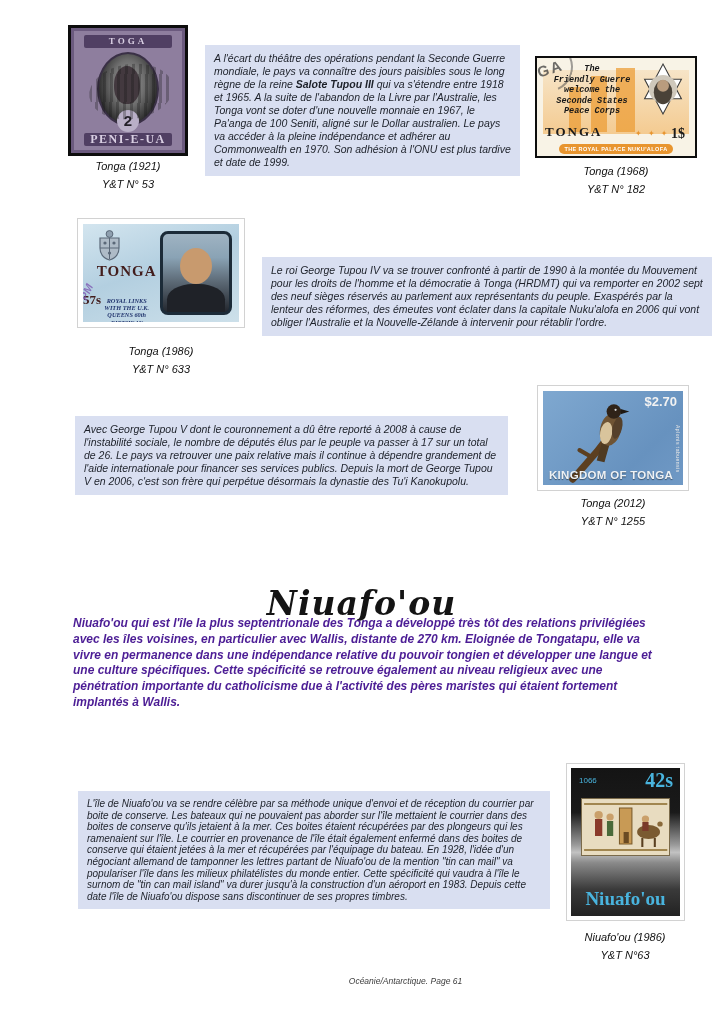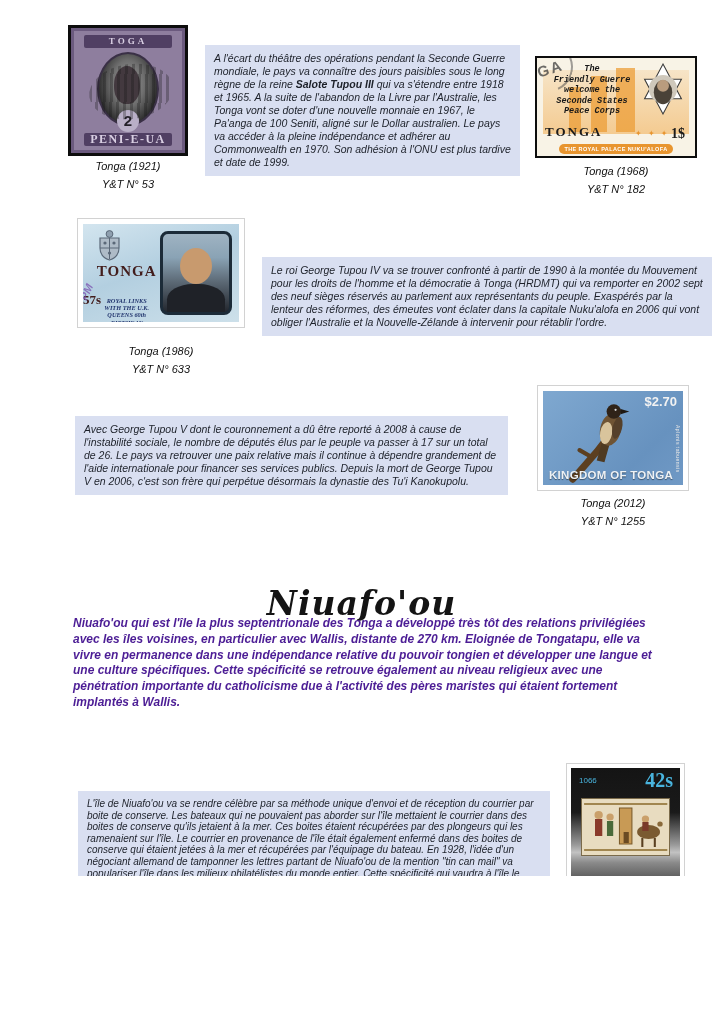--- a/index.html
+++ b/index.html
@@ -1,17 +1,17 @@
 <!DOCTYPE html>
 <html><head>
 <meta charset="utf-8">
 <style>
   html,body{margin:0;padding:0;background:#ffffff;}
   .page{
-    position:relative;width:723px;height:876px;background:#fff;overflow:hidden;
+    position:relative;width:723px;height:1024px;background:#fff;overflow:hidden;
     font-family:"Liberation Sans",sans-serif;color:#1d2128;
   }
   
   .tblock{
     position:absolute;background:#d9dff1;box-sizing:border-box;
     padding:7px 9px;font-style:italic;font-size:10.5px;line-height:13px;
     color:#1c2029;text-align:left;
   }
   .tblock b{font-weight:bold;}
   

